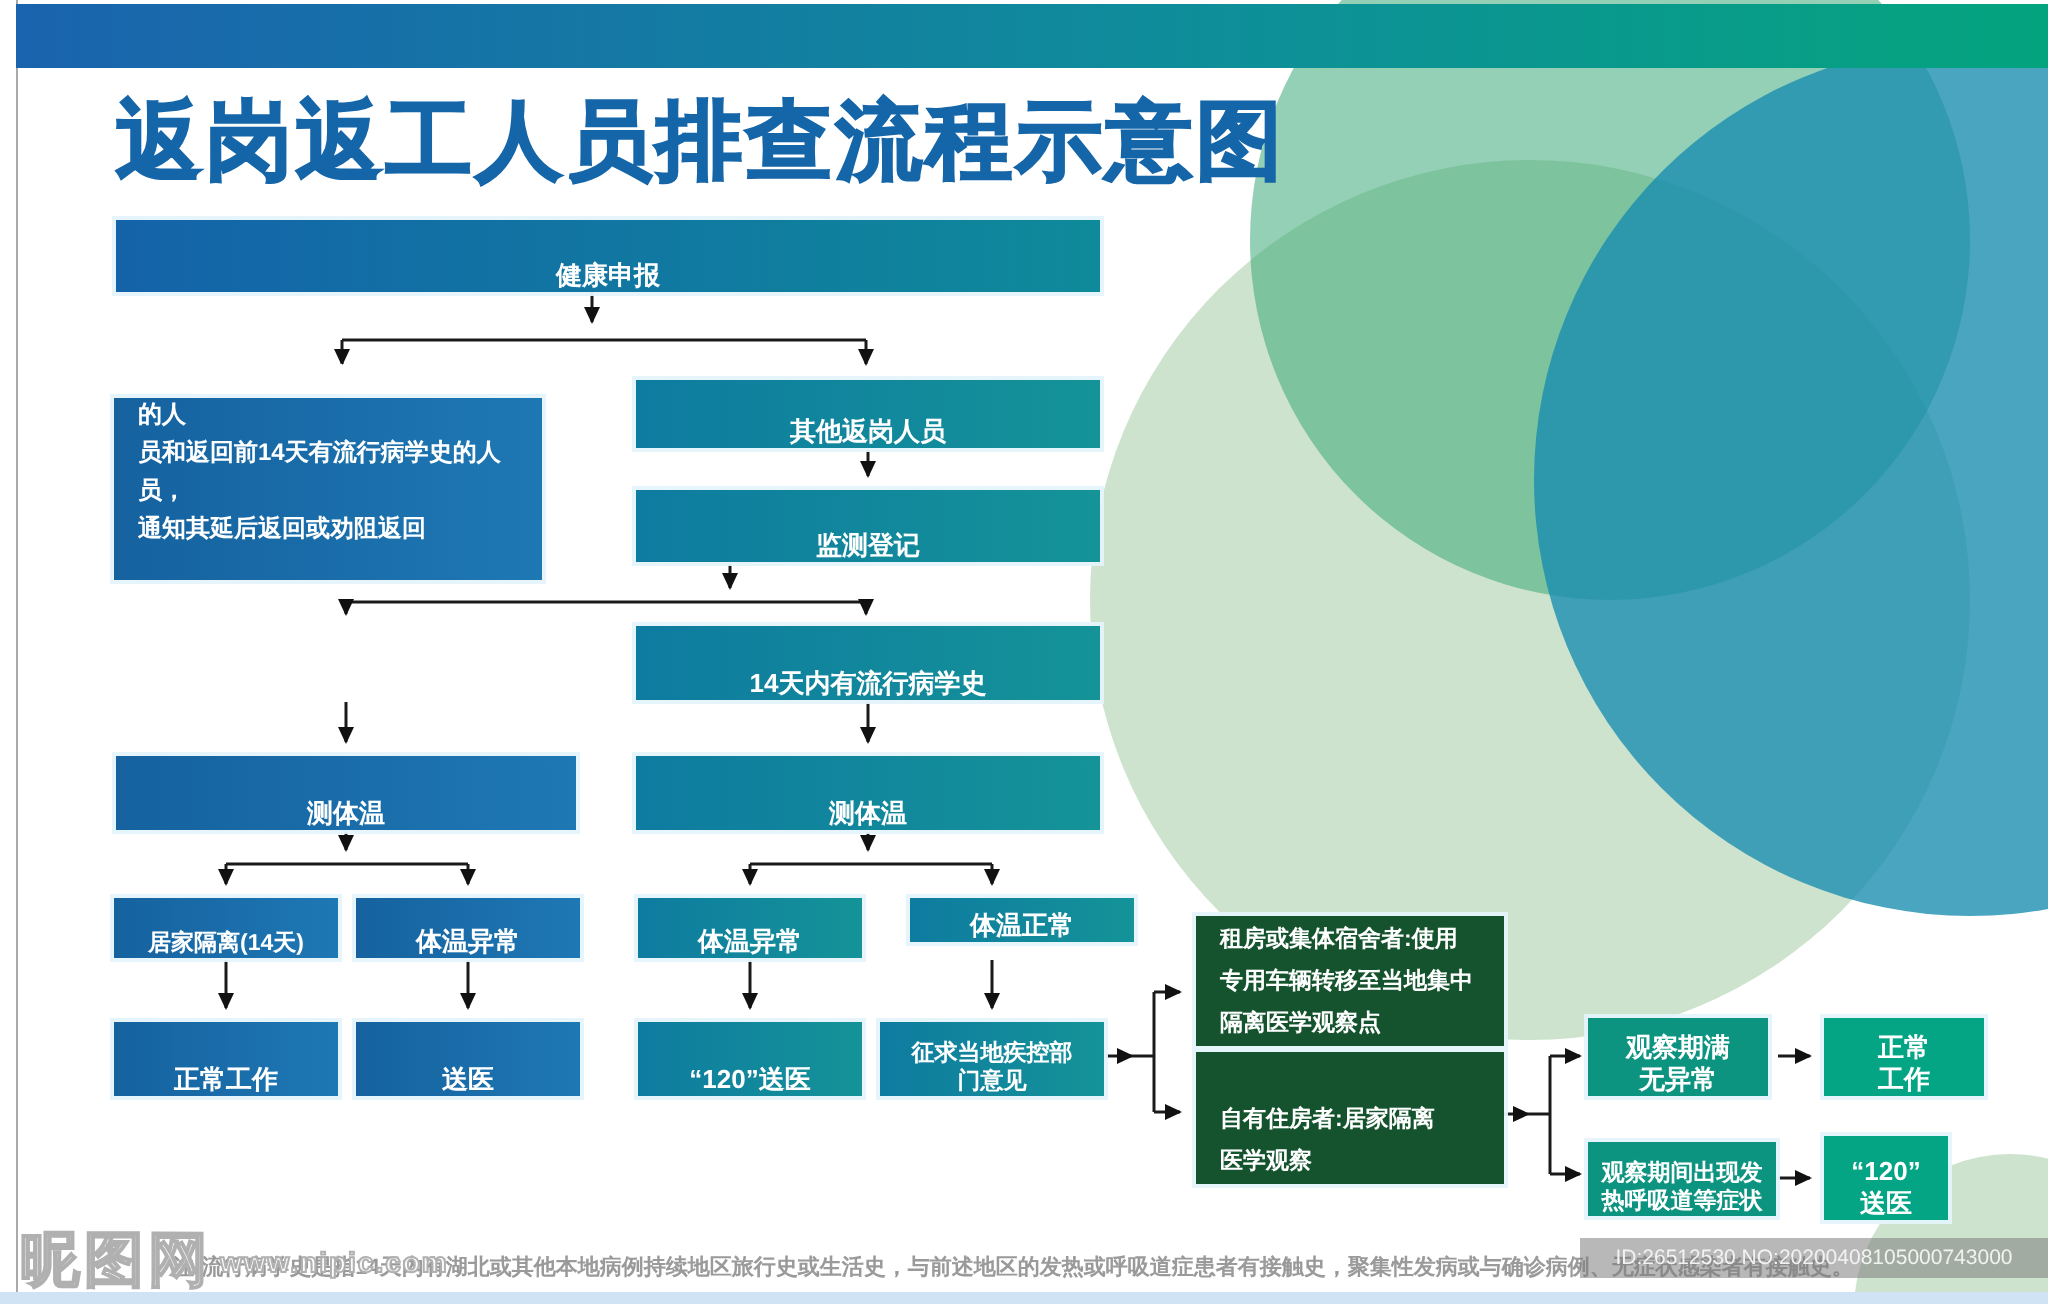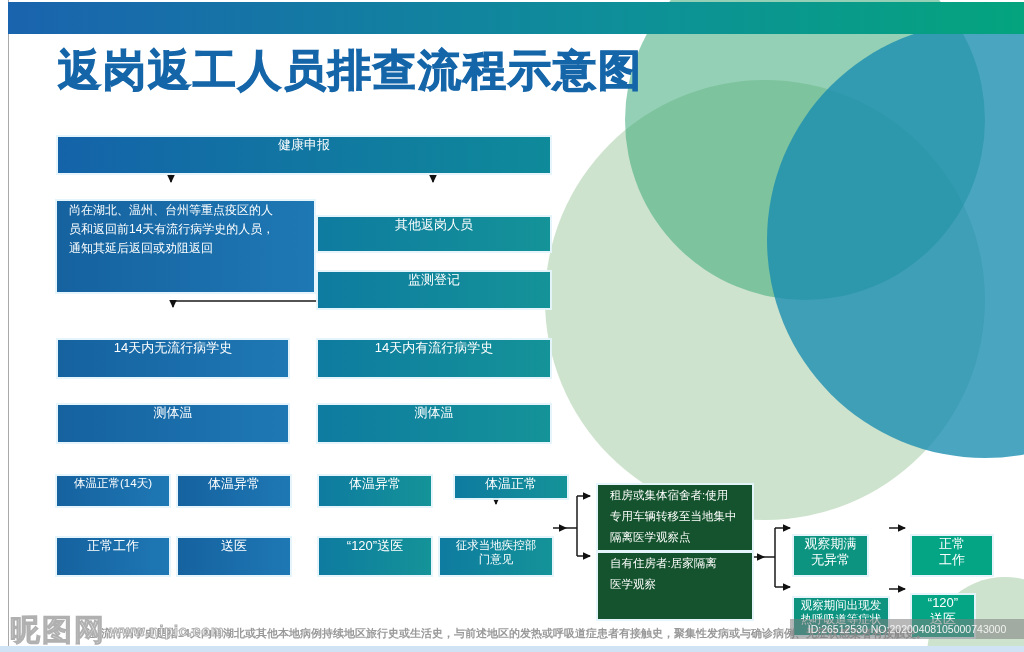--- a/index.html
+++ b/index.html
@@ -21,23 +21,23 @@
   .topbar{position:absolute;left:8px;top:2px;width:1016px;height:32px;
           background:linear-gradient(90deg,#1a63ae 0%,#0e8f99 60%,#04a47e 100%);z-index:4;}
   .title{position:absolute;left:58px;top:42px;z-index:4;color:#1565a9;
          font-size:43px;font-weight:bold;letter-spacing:2px;
          -webkit-text-stroke:1.2px #1565a9;white-space:nowrap;}
 
   
   .wires{position:absolute;left:0;top:0;z-index:2;}
 
   
-  .node{position:absolute;z-index:3;display:flex;align-items:flex-start;justify-content:center;
-        color:#ffffff;font-weight:normal;text-align:center;
-        box-shadow:0 0 0 2px rgba(228,244,251,0.95);margin-top:27px;}
+  .node{position:absolute;z-index:3;display:flex;align-items:flex-end;justify-content:center;
+        color:#ffffff;font-weight:bold;text-align:center;
+        box-shadow:0 0 0 2px rgba(228,244,251,0.95);}
   .node .t{white-space:pre-line;line-height:16px;font-size:13px;}
   .node.small .t{font-size:11.5px;line-height:14px;}
   .node.leftalign{justify-content:flex-start;text-align:left;}
   .grad-span{background:linear-gradient(90deg,#1463a9,#0e8a9a);}
   .blue{background:linear-gradient(90deg,#15629f,#1e78b4);}
   .teal{background:linear-gradient(90deg,#0e7ba0,#149398);}
   .tealgreen{background:#14532d;}
   .tealgreen2{background:#0d9480;}
   .green{background:#03a585;}
   .big-note .t{font-size:12px;line-height:19px;}
@@ -113,52 +113,49 @@
       <path d="M775,587 H790" marker-end="url(#ah)"></path>
       <path d="M889,528 H905" marker-end="url(#ah)"></path>
       <path d="M889,589 H905" marker-end="url(#ah)"></path>
     </g>
   </svg>
 
   <div class="node grad-span" style="left:58px;top:110px;width:492px;height:36px">
     <span class="t">健康申报</span>
   </div>
 
-  <div class="node blue leftalign big-note" style="left:57px;top:174px;width:257px;height:91px;padding:0 12px;box-sizing:border-box">
+  <div class="node blue leftalign big-note" style="left:57px;top:199px;width:214px;height:91px;padding:16px 12px;box-sizing:border-box">
     <span class="t">尚在湖北、温州、台州等重点疫区的人
 员和返回前14天有流行病学史的人员，
 通知其延后返回或劝阻返回</span>
   </div>
 
   <div class="node teal" style="left:318px;top:245px;width:232px;height:36px">
     <span class="t">监测登记</span>
   </div>
 
   <div class="node teal" style="left:318px;top:190px;width:232px;height:34px">
     <span class="t">其他返岗人员</span>
   </div>
 
-  <div class="node blue" style="left:58px;top:313px;width:230px;height:37px">
-    <span class="t">14天内无流行病学史</span>
-  </div>
 
   <div class="node teal" style="left:318px;top:313px;width:232px;height:37px">
     <span class="t">14天内有流行病学史</span>
   </div>
 
   <div class="node blue" style="left:58px;top:378px;width:230px;height:37px">
     <span class="t">测体温</span>
   </div>
 
   <div class="node teal" style="left:318px;top:378px;width:232px;height:37px">
     <span class="t">测体温</span>
   </div>
 
   <div class="node blue small" style="left:57px;top:449px;width:112px;height:30px">
-    <span class="t">体温正常(14天)</span>
+    <span class="t">居家隔离(14天)</span>
   </div>
 
   <div class="node blue" style="left:178px;top:449px;width:112px;height:30px">
     <span class="t">体温异常</span>
   </div>
 
   <div class="node teal" style="left:319px;top:449px;width:112px;height:30px">
     <span class="t">体温异常</span>
   </div>
 
@@ -187,21 +184,21 @@
     <span class="t">租房或集体宿舍者:使用
 专用车辆转移至当地集中
 隔离医学观察点</span>
   </div>
 
   <div class="node tealgreen leftalign side-note" style="left:598px;top:526px;width:154px;height:66px;padding:0 12px;box-sizing:border-box">
     <span class="t">自有住房者:居家隔离
 医学观察</span>
   </div>
 
-  <div class="node tealgreen2" style="left:794px;top:509px;width:73px;height:39px">
+  <div class="node tealgreen2" style="left:794px;top:509px;width:90px;height:39px">
     <span class="t">观察期满
 无异常</span>
   </div>
 
   <div class="node green" style="left:912px;top:509px;width:80px;height:39px">
     <span class="t">正常
 工作</span>
   </div>
 
   <div class="node tealgreen2 small" style="left:794px;top:571px;width:94px;height:37px">

